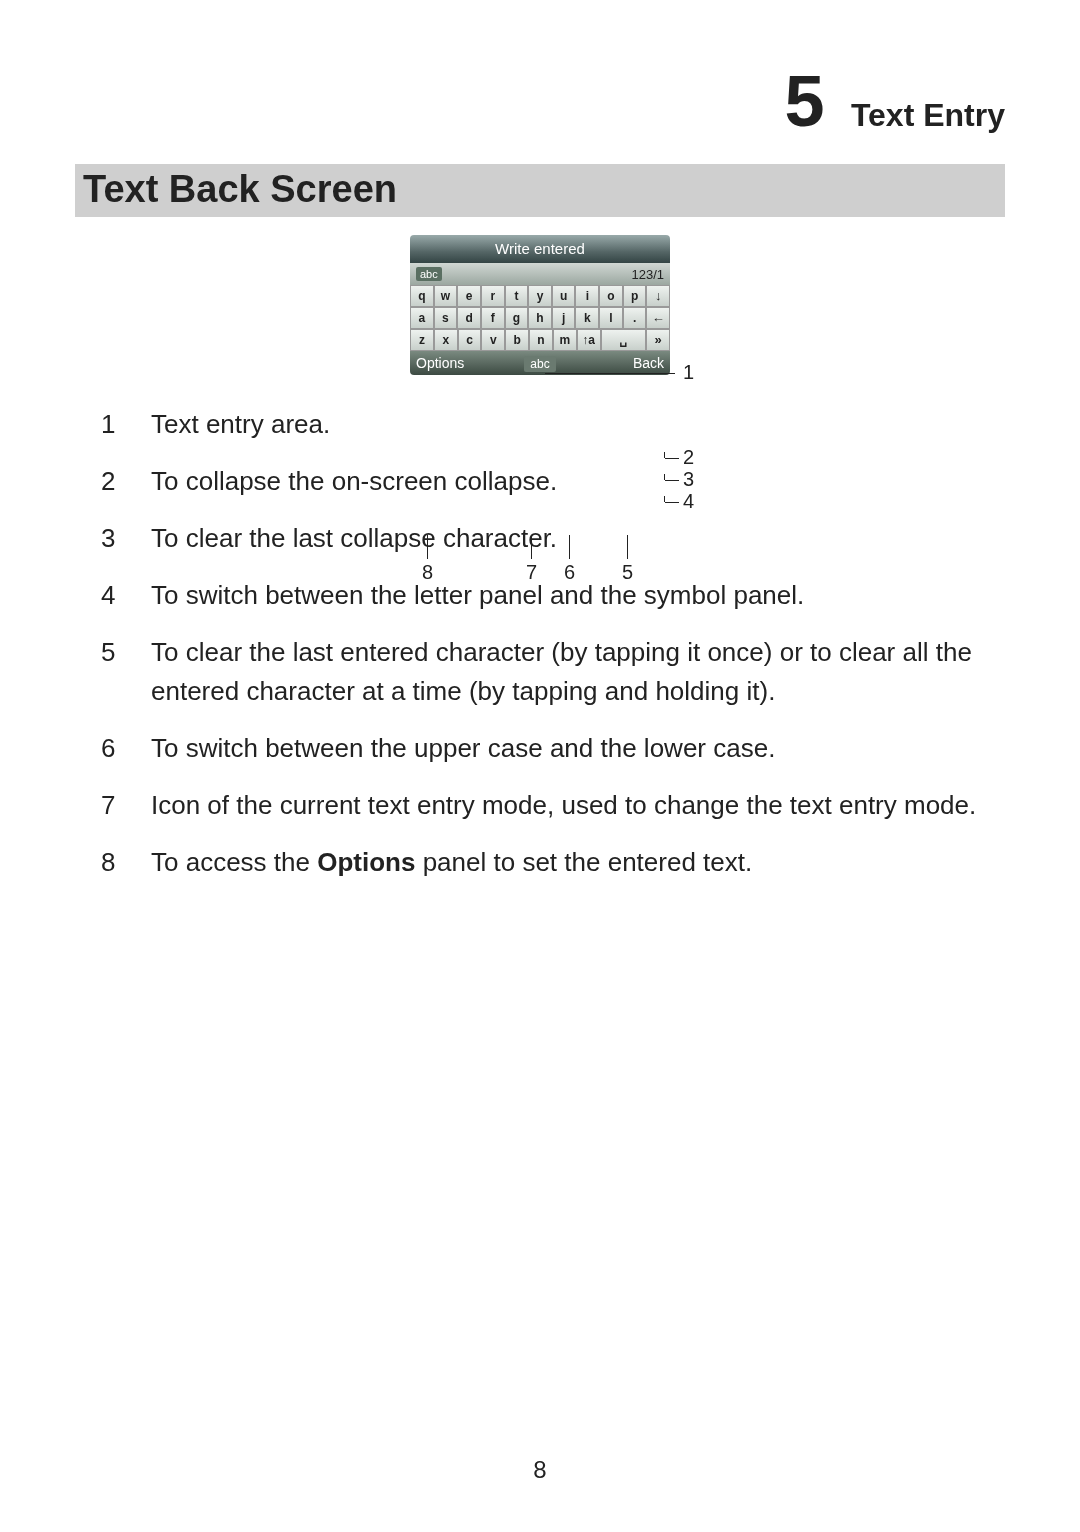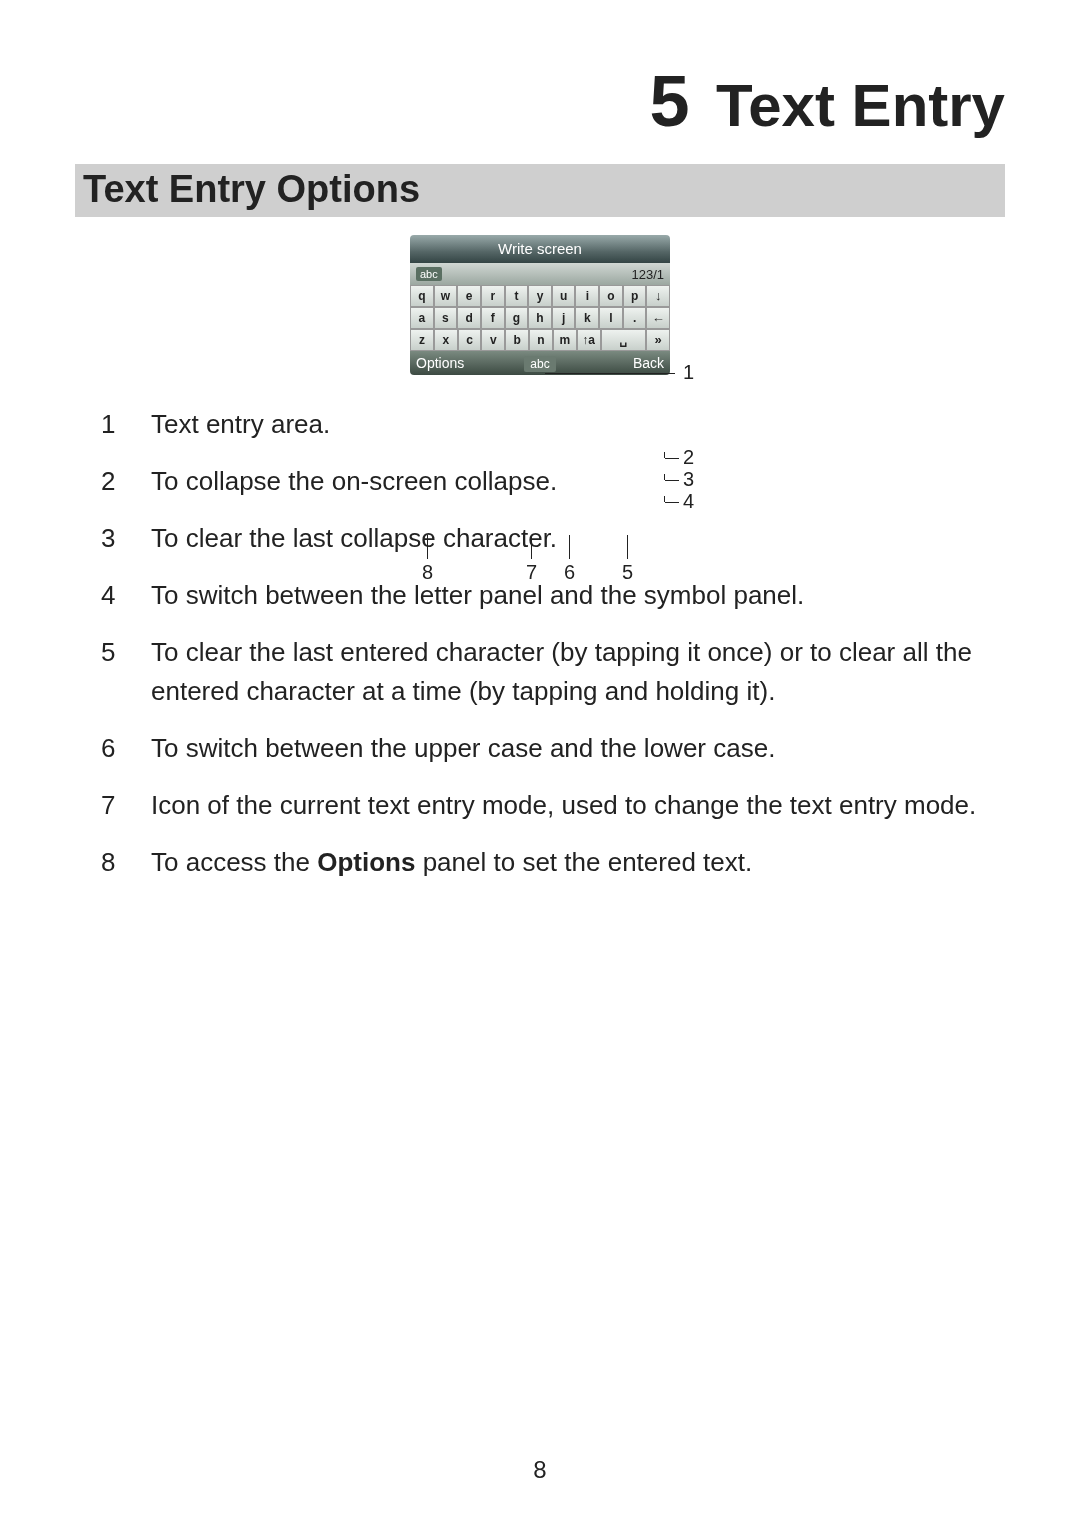--- a/index.html
+++ b/index.html
@@ -18,21 +18,21 @@
     padding-right: 0;
   }
   .chapter-num {
     font-size: 72px;
     font-weight: 900;
     display: inline-block;
     vertical-align: baseline;
     margin-right: 22px;
   }
   .chapter-title {
-    font-size: 60px;
+    font-size: 32px;
     font-weight: 700;
     display: inline-block;
     vertical-align: baseline;
   }
   .section-title {
     background: #cfcfcf;
     font-size: 38px;
     font-weight: 700;
     padding: 4px 8px 6px 8px;
     margin-bottom: 18px;
@@ -149,25 +149,25 @@
   }
 </style>
 </head>
 <body>
 
 <div class="chapter-header">
   <span class="chapter-num">5</span>
   <span class="chapter-title">Text Entry</span>
 </div>
 
-<div class="section-title">Text Entry Options</div>
+<div class="section-title">Text Back Screen</div>
 
 <div class="figure-wrap">
   <div class="phone">
-    <div class="titlebar">Write screen</div>
+    <div class="titlebar">Write entered</div>
     <div class="statusbar">
       <span class="mode-badge">abc</span>
       <span class="counter">123/1</span>
     </div>
     <div class="kbd">
       <div class="kbd-row">
         <div class="key">q</div>
         <div class="key">w</div>
         <div class="key">e</div>
         <div class="key">r</div>

